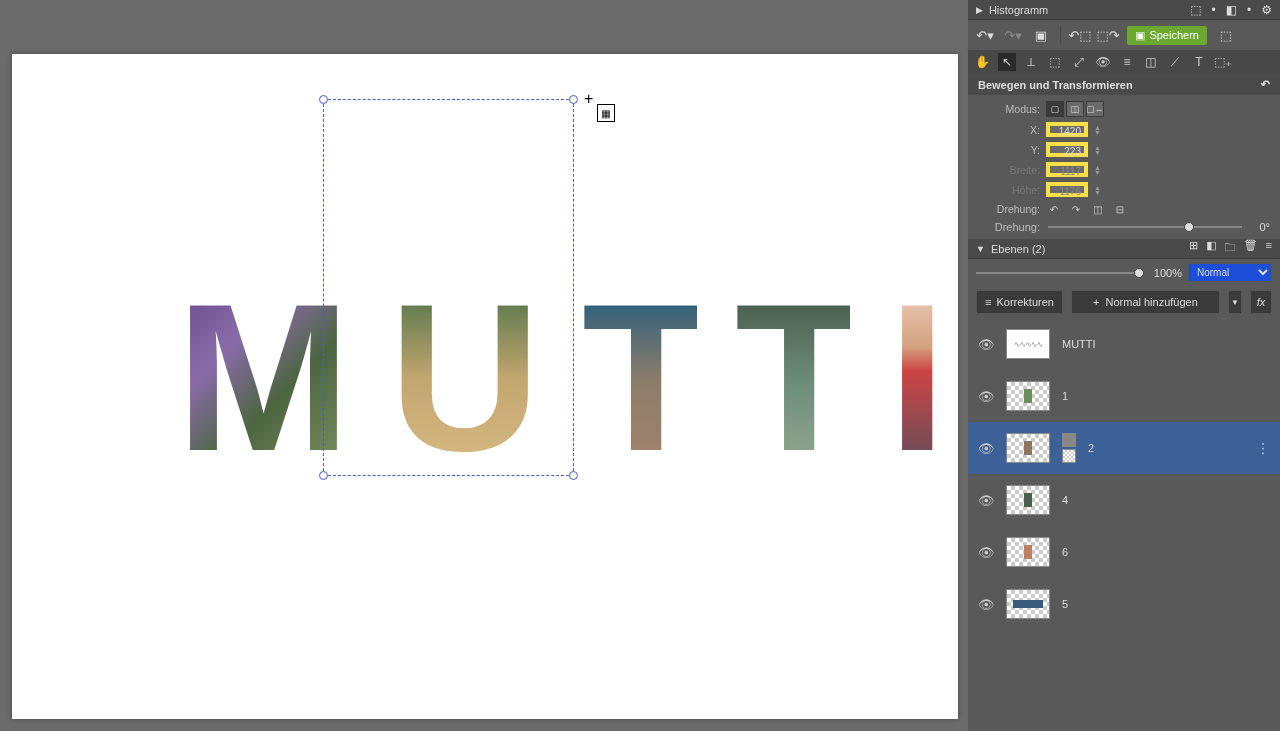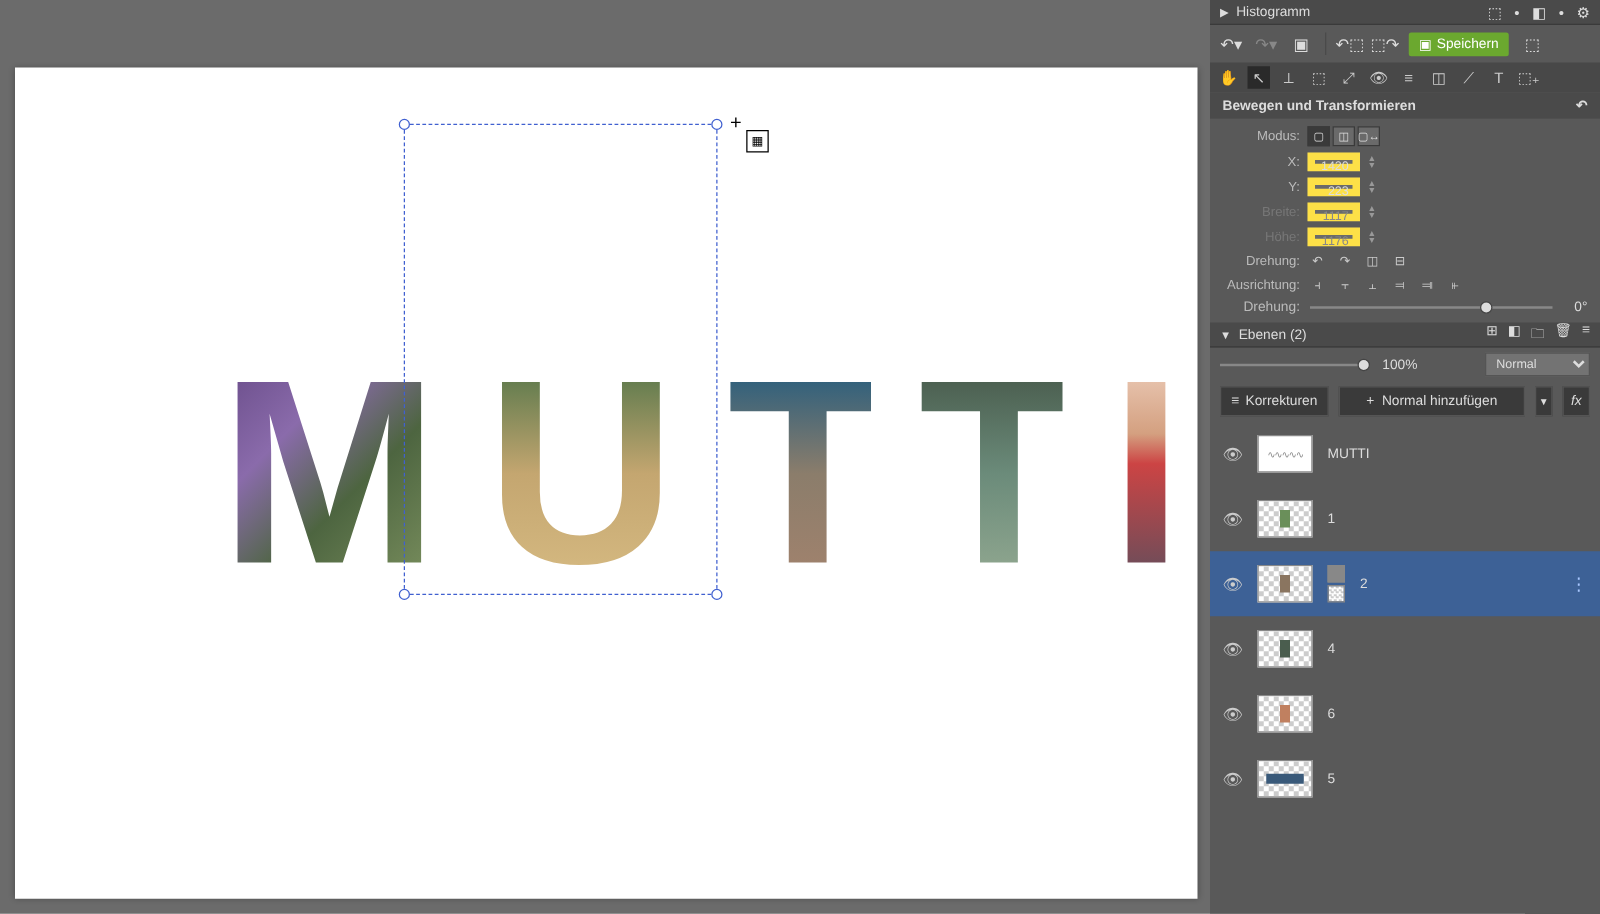--- a/index.html
+++ b/index.html
@@ -32,34 +32,34 @@
 .tool { width: 18px; height: 18px; display: flex; align-items: center; justify-content: center; font-size: 12px; cursor: pointer; color: #ccc; }
 .tool.active { background: #2a2a2a; }
 .section-header { background: #4a4a4a; padding: 4px 10px; font-weight: bold; display: flex; justify-content: space-between; align-items: center; }
 .section-body { background: #595959; padding: 6px 10px; }
 .prop-row { display: flex; align-items: center; margin-bottom: 5px; gap: 6px; font-size: 10.5px; }
 .prop-label { width: 62px; text-align: right; color: #bbb; }
 .prop-label.dim { color: #777; }
 .mode-btns { display: flex; gap: 2px; }
 .mode-btn { width: 18px; height: 16px; background: #6a6a6a; border: 1px solid #3a3a3a; display: flex; align-items: center; justify-content: center; font-size: 9px; }
 .mode-btn.active { background: #3a3a3a; }
-.input-box { background: #6a6a6a; border: 6px solid #fde047; width: 42px; height: 15px; text-align: right; padding-right: 3px; color: #ddd; font-size: 10px; }
+.input-box { background: #6a6a6a; border: 4px solid #fde047; width: 42px; height: 15px; text-align: right; padding-right: 3px; color: #ddd; font-size: 10px; }
 .input-box.dim { color: #888; }
 .spinner { width: 10px; display: flex; flex-direction: column; font-size: 7px; line-height: 5px; color: #999; }
 .icon-btns { display: flex; gap: 6px; }
 .icon-sm { width: 16px; height: 14px; display: flex; align-items: center; justify-content: center; font-size: 10px; color: #ccc; cursor: pointer; }
 .slider-row { display: flex; align-items: center; gap: 8px; margin-top: 4px; }
 .slider-track { flex: 1; height: 2px; background: #888; position: relative; }
 .slider-thumb { position: absolute; right: 48px; top: -4px; width: 10px; height: 10px; background: #ddd; border-radius: 50%; border: 1px solid #444; }
 .close-btn { background: #4a4a4a; padding: 6px; text-align: center; margin-top: 10px; cursor: pointer; font-weight: bold; }
 
 .layers-top { display: flex; align-items: center; padding: 4px 8px; gap: 6px; }
 .opacity-slider { flex: 1; height: 2px; background: #888; position: relative; margin-right: 4px; }
 .opacity-thumb { position: absolute; right: 0; top: -4px; width: 10px; height: 10px; background: #ddd; border-radius: 50%; border: 1px solid #444; }
-.blend-select { background: #737373; color: #ddd; border: 1px solid #555; padding: 2px 4px; font-size: 10px; width: 84px; margin-left: 48px; }
+.blend-select { background: #1d4ed8; color: #ddd; border: 1px solid #555; padding: 2px 4px; font-size: 10px; width: 84px; }
 .layers-btns { display: flex; padding: 4px 8px; gap: 8px; align-items: stretch; }
 .corr-btn { background: #3a3a3a; padding: 5px 8px; display: flex; align-items: center; gap: 5px; flex: 0 0 auto; cursor: pointer; border: 1px solid #555; }
 .add-layer-btn { flex: 1; background: #3a3a3a; padding: 5px 8px; display: flex; align-items: center; justify-content: center; gap: 6px; cursor: pointer; border: 1px solid #555; }
 .fx-btn { width: 22px; display: flex; align-items: center; justify-content: center; font-style: italic; background: #3a3a3a; border: 1px solid #555; }
 .arrow-btn { width: 14px; background: #3a3a3a; border: 1px solid #555; display: flex; align-items: center; justify-content: center; font-size: 8px; }
 
 .layers-list { flex: 1; overflow-y: auto; }
 .layer-row { display: flex; align-items: center; padding: 8px 10px; gap: 12px; min-height: 52px; }
 .layer-row.selected { background: #3d6196; }
 .vis-icon { width: 16px; font-size: 13px; color: #ccc; cursor: pointer; }
@@ -178,31 +178,20 @@
     </div>
     <div class="prop-row">
       <span class="prop-label">Drehung:</span>
       <div class="icon-btns">
         <span class="icon-sm">↶</span>
         <span class="icon-sm">↷</span>
         <span class="icon-sm">◫</span>
         <span class="icon-sm">⊟</span>
       </div>
     </div>
-    <div class="prop-row">
-      <span class="prop-label">Ausrichtung:</span>
-      <div class="icon-btns">
-        <span class="icon-sm">⫞</span>
-        <span class="icon-sm">⫟</span>
-        <span class="icon-sm">⫠</span>
-        <span class="icon-sm">⫤</span>
-        <span class="icon-sm">⫥</span>
-        <span class="icon-sm">⫦</span>
-      </div>
-    </div>
     <div class="slider-row">
       <span class="prop-label">Drehung:</span>
       <div class="slider-track">
         <div class="slider-thumb"></div>
       </div>
       <span style="width:20px;text-align:right">0°</span>
     </div>
   </div>
 
   <div class="panel-header">

